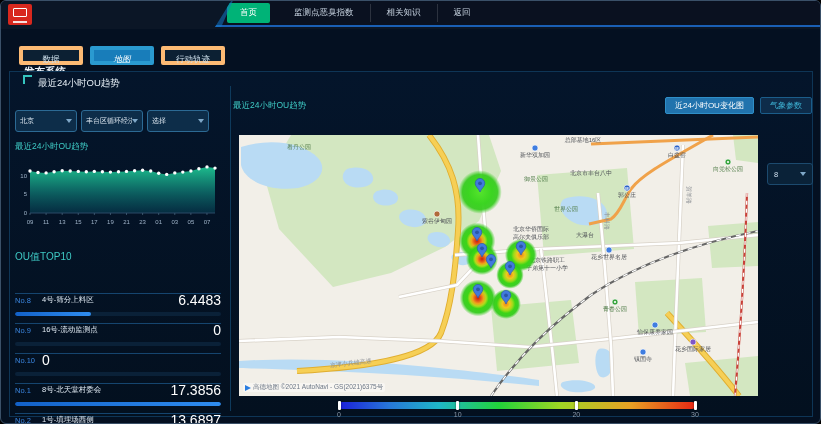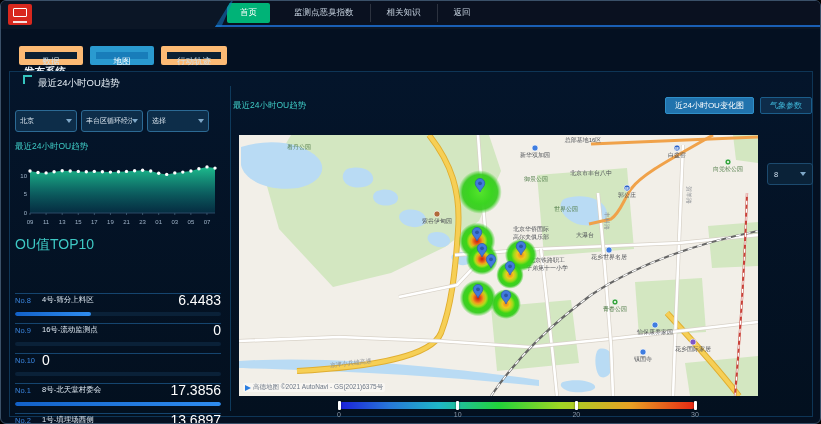--- a/index.html
+++ b/index.html
@@ -15,38 +15,38 @@
   .nav{position:absolute;left:200px;right:0;top:0;height:26px;background:#0a1120;border-bottom:2px solid #1a5fb4;
        display:flex;align-items:center;padding-left:26px;clip-path:polygon(14px 100%,30px 0,100% 0,100% 100%);}
   .nav-slant{position:absolute;left:16px;top:0;width:10px;height:26px;background:#1478c8;transform:skewX(-24deg);opacity:.55;}
   .nav-item{color:#c7d3e0;font-size:8.5px;padding:3px 16px;cursor:pointer;white-space:nowrap;}
   .nav-item.active{background:#00b377;color:#fff;border-radius:2px;padding:4px 13px;margin-right:8px;}
   .nav-item:not(.active)+.nav-item:not(.active){border-left:1px solid rgba(255,255,255,.14);}
   
   .sys-label{position:absolute;left:23px;top:32px;font-size:10.5px;font-weight:bold;color:#e9f0f7;margin-top:32px;}
   .tabs{position:absolute;left:18px;top:45px;display:flex;gap:7px;}
   .tab{min-width:64px;height:19px;line-height:18px;text-align:center;font-size:8.5px;color:#cfe0ec;
-       background:#0c2033;border:6px solid #fdba74;border-radius:2px;padding:0 10px;cursor:pointer;}
-  .tab.active{background:#187dba;color:#fff;border-color:#2a9ad0;}
+       background:#0c2033;border:4px solid #fdba74;border-radius:2px;padding:0 10px;cursor:pointer;}
+  .tab.active{background:#187dba;color:#fff;border-color:#2a9ad0;font-style:italic;}
   
   .outer-panel{position:absolute;left:8px;top:70px;width:804px;height:346px;border:1px solid #0e3556;
                background:linear-gradient(#04152b,#03101f);}
   .corner{position:absolute;left:13px;top:3px;width:9px;height:9px;border-left:2px solid #35c5bf;border-top:2px solid #35c5bf;}
   .panel-title{position:absolute;left:28px;top:5px;font-size:9.5px;color:#e8f1f8;}
   .vdiv{position:absolute;left:220px;top:14px;bottom:5px;width:1px;background:#0e3a5c;}
   
   .sidebar{position:absolute;left:4px;top:22px;width:212px;bottom:4px;}
   .selects{position:absolute;left:1px;top:16px;display:flex;gap:4px;}
   .select{width:62px;height:22px;background:#0d2d49;border:1px solid #2c6a94;border-radius:3px;
           display:flex;align-items:center;padding:0 4px;cursor:pointer;}
   .sel-val{flex:1;font-size:7px;color:#dfe9f2;overflow:hidden;white-space:nowrap;}
   .caret{width:0;height:0;border-left:3px solid transparent;border-right:3px solid transparent;border-top:4px solid #7fa8c8;}
   .chart-subtitle{position:absolute;left:1px;top:47px;font-size:8.5px;color:#3ec9c4;}
   #trend-chart{position:absolute;left:0;top:57px;}
-  .ou-top-title{position:absolute;left:1px;top:142px;font-size:14px;color:#3ec9c4;}
+  .ou-top-title{position:absolute;left:1px;top:156px;font-size:10px;color:#3ec9c4;}
   .top-list{position:absolute;left:1px;top:170px;width:206px;}
   .top-item{height:30px;border-bottom:1px solid #15456f;padding-top:4px;}
   .ti-row{display:flex;align-items:center;font-size:7.5px;margin-top:24px;}
   .ti-rank{color:#3b86e0;width:27px;}
   .ti-name{color:#dfe9f2;flex:1;}
   .ti-val{color:#fff;font-size:14px;}
   .ti-track{margin-top:4px;height:4px;background:#0a2138;border-radius:2px;overflow:hidden;}
   .ti-fill{height:100%;background:linear-gradient(90deg,#1261c8,#2f8df0);border-radius:2px;}
   
   .section-title{position:absolute;left:223px;top:28px;font-size:8.5px;color:#3ec9c4;}

